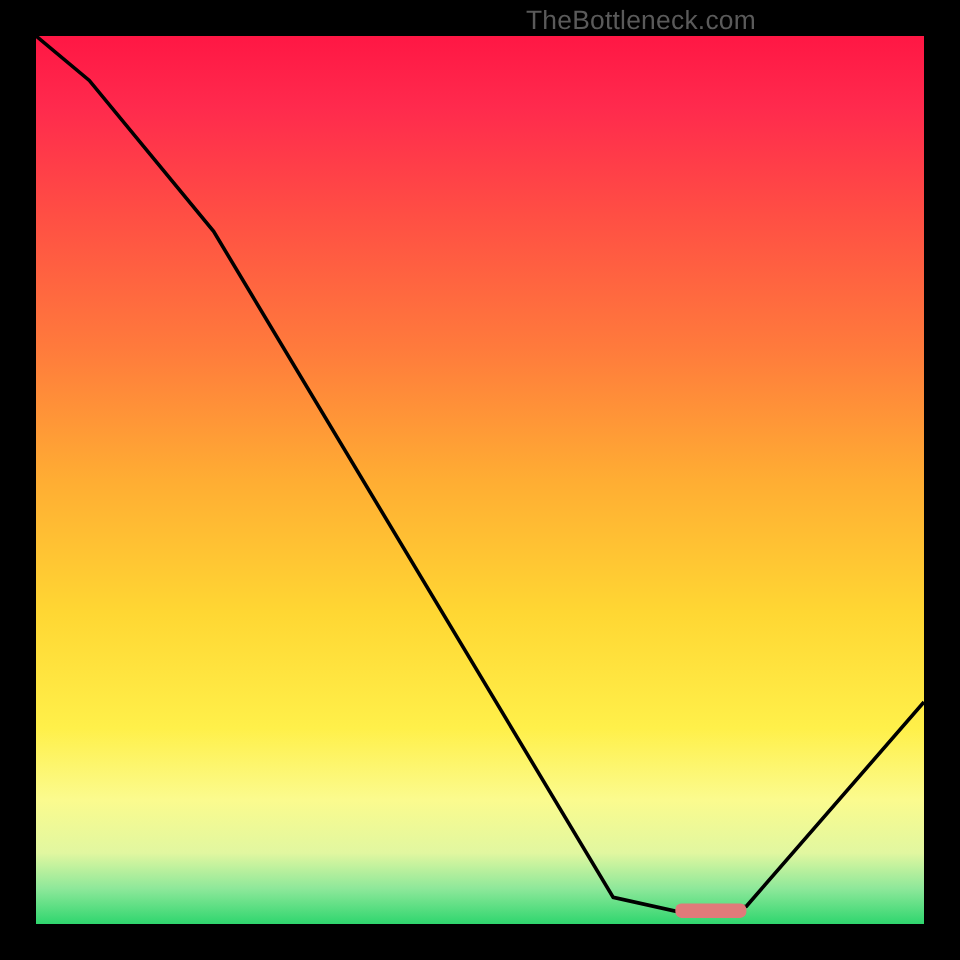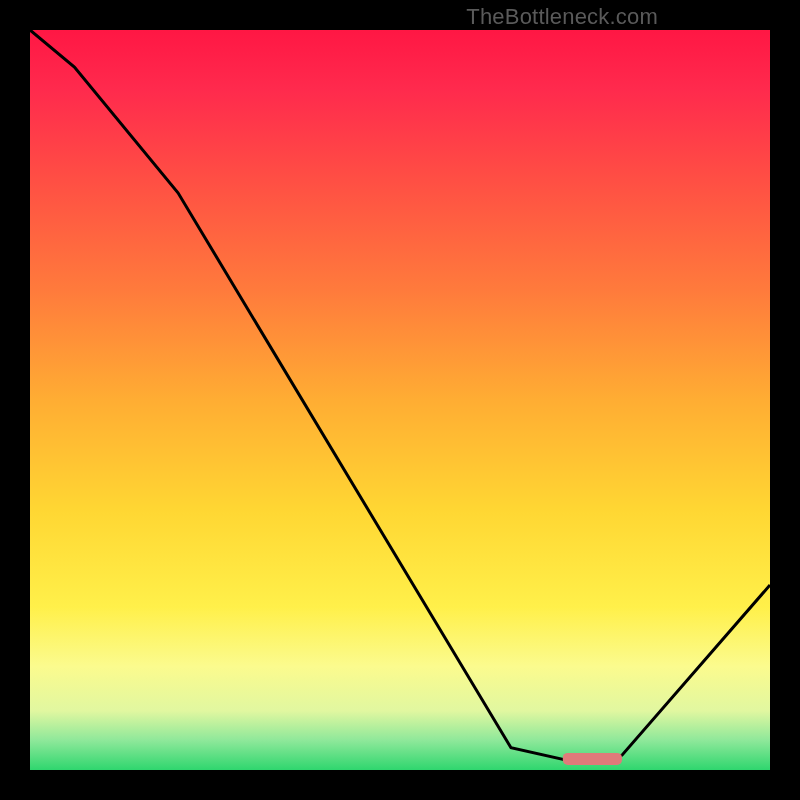--- a/index.html
+++ b/index.html
@@ -9,21 +9,20 @@
     height: 800px;
     background: #000;
     font-family: Arial, Helvetica, sans-serif;
     overflow: hidden;
   }
   .frame {
     position: relative;
     width: 640px;
     height: 800px;
     background: #000;
-    padding-left: 28px;
   }
   .plot {
     position: absolute;
     left: 30px;
     top: 30px;
     width: 740px;
     height: 740px;
     overflow: hidden;
   }
   .plot svg {

